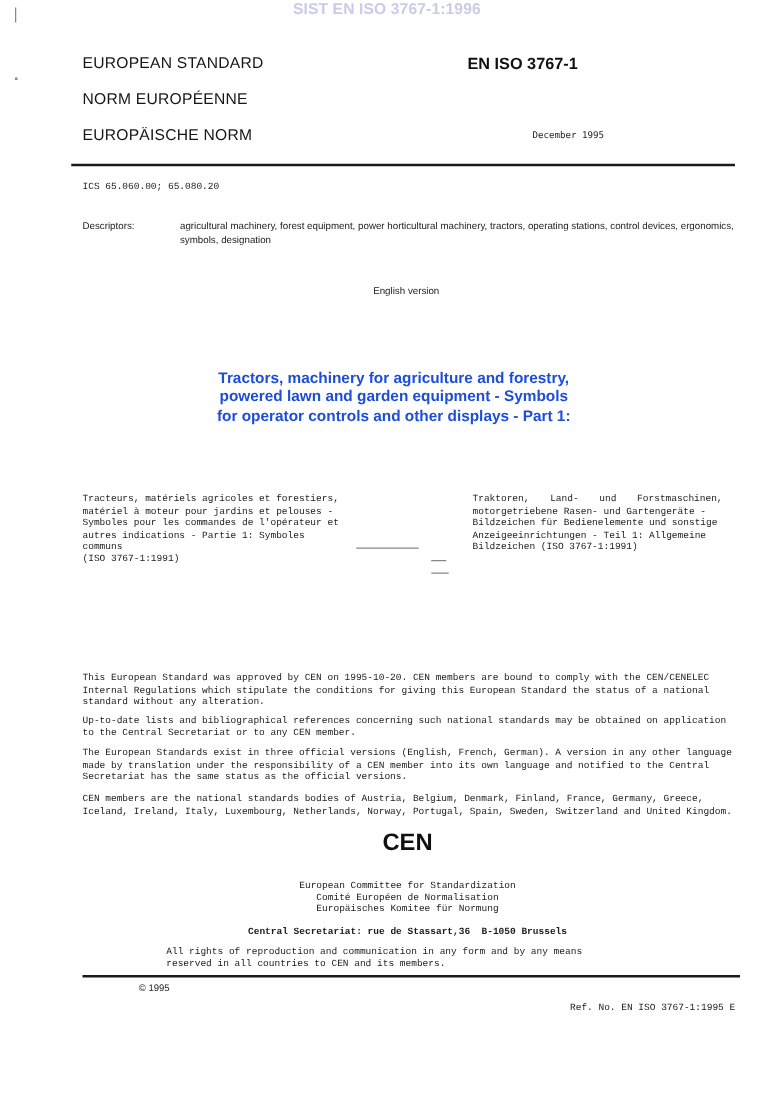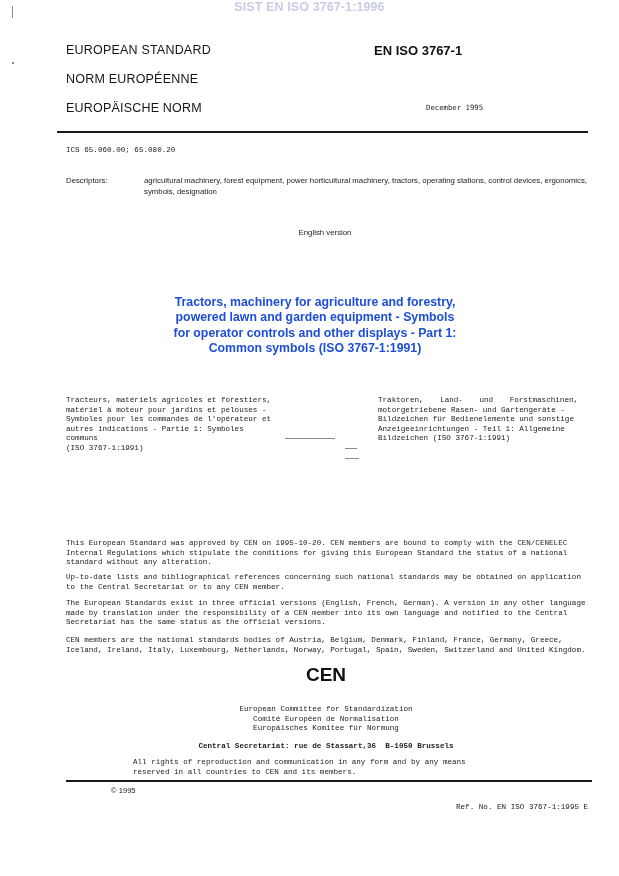--- a/index.html
+++ b/index.html
@@ -54,21 +54,20 @@
 <div class="abs mono ics">ICS 65.060.00; 65.080.20</div>
 <div class="abs desc-label">Descriptors:</div>
 <div class="abs desc-text">agricultural machinery, forest equipment, power horticultural machinery, tractors, operating stations, control devices, ergonomics, symbols, designation</div>
 
 <div class="abs eng">English version</div>
 
 <div class="abs title">
   <div>Tractors, machinery for agriculture and forestry,</div>
   <div>powered lawn and garden equipment - Symbols</div>
   <div>for operator controls and other displays - Part 1:</div>
-  <div>Common symbols (ISO 3767-1:1991)</div>
 </div>
 
 <div class="abs mono fr">
   <div>Tracteurs, matériels agricoles et forestiers,</div>
   <div>matériel à moteur pour jardins et pelouses -</div>
   <div>Symboles pour les commandes de l'opérateur et</div>
   <div>autres indications - Partie 1: Symboles communs</div>
   <div>(ISO 3767-1:1991)</div>
 </div>
 <div class="abs tick" style="left:285px;top:438px;width:50px;height:1px;"></div>

